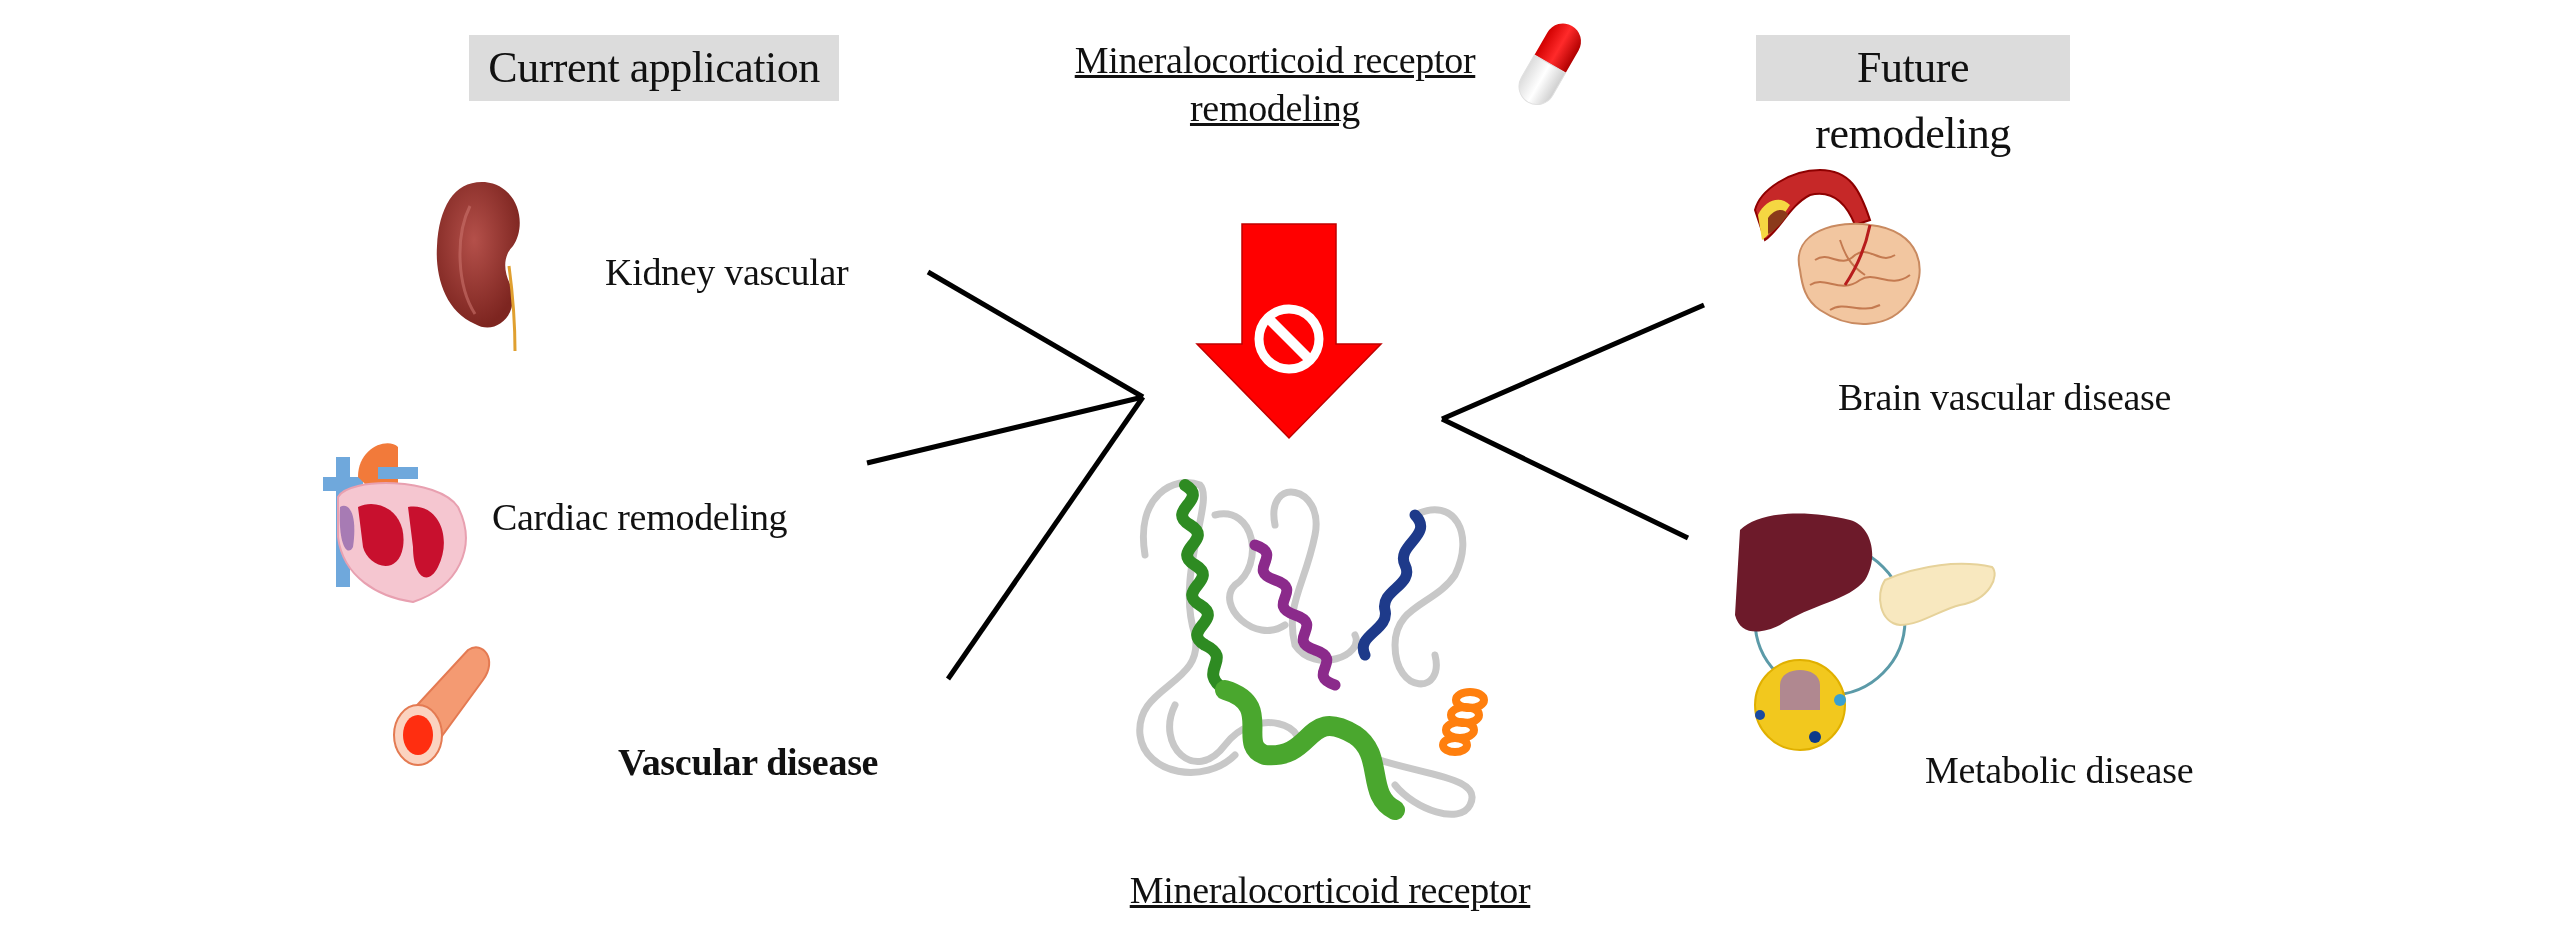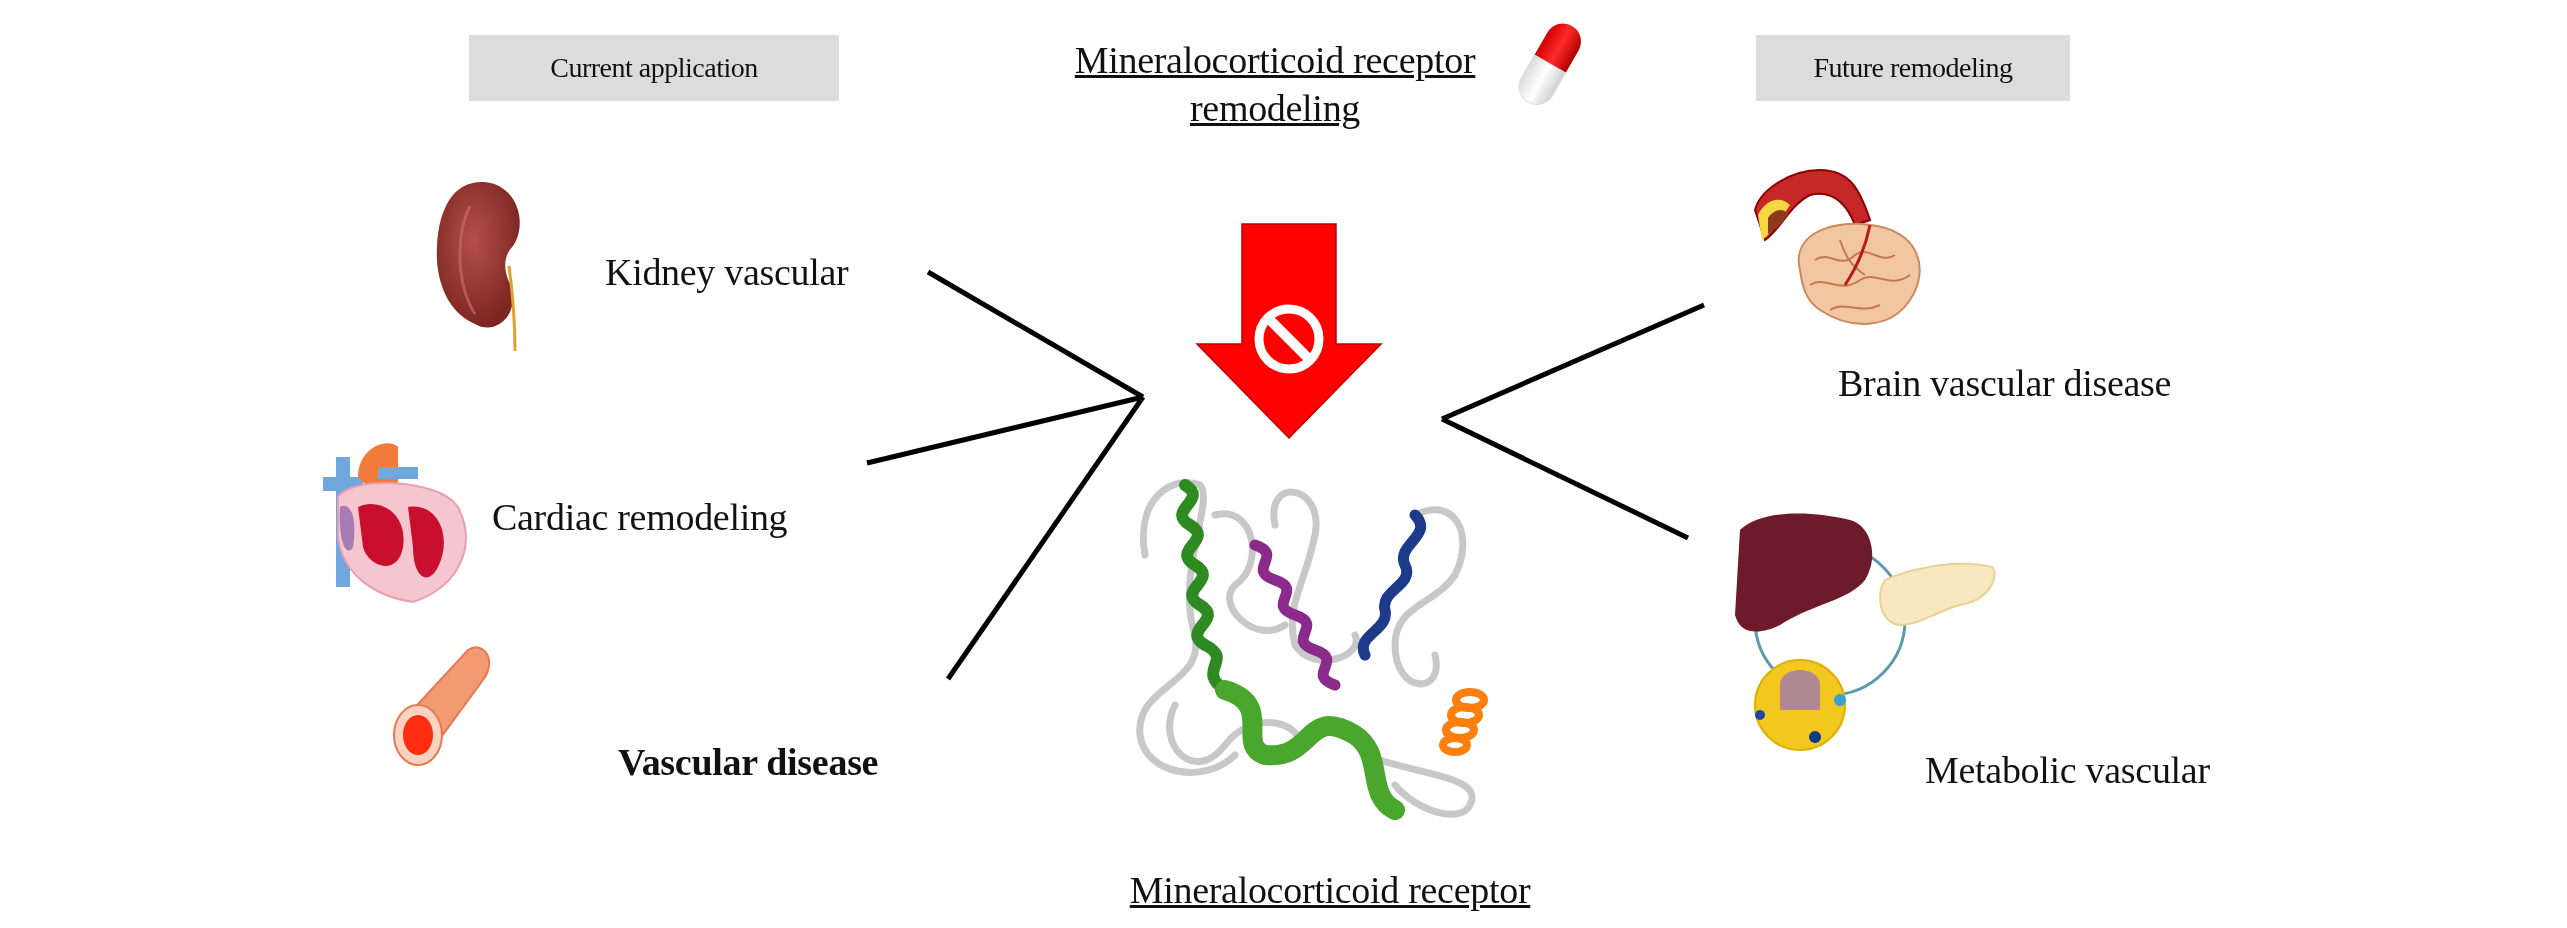--- a/index.html
+++ b/index.html
@@ -1,19 +1,19 @@
 <!DOCTYPE html>
 <html><head>
 <meta charset="utf-8">
 <style>
   html, body { margin: 0; padding: 0; background: #ffffff; }
   body { width: 2567px; height: 928px; position: relative; overflow: hidden;
          font-family: "Liberation Serif", "DejaVu Serif", serif; color: #111; }
   .abs { position: absolute; }
-  .header-box { background: #dcdcdc; font-size: 28px; height: 66px; line-height: 66px;
+  .header-box { background: #dcdcdc; font-size: 44px; height: 66px; line-height: 66px;
                 text-align: center; letter-spacing: -0.5px; }
   .label { font-size: 38px; white-space: nowrap; letter-spacing: -0.3px; }
   .center-text { text-align: center; text-decoration: underline; }
   svg { position: absolute; overflow: visible; }
 </style>
 </head>
 <body>
 
 <div class="abs header-box" style="left:469px; top:35px; width:370px;">
   <span>Current application</span>
@@ -136,29 +136,29 @@
   <path d="M18 58 C25 48 35 48 38 55 C30 65 24 72 18 74 Z" fill="#8b3a1a"></path>
   <path d="M50 110 C40 70 90 60 120 65 C170 70 180 110 160 140 C140 170 100 170 70 150 C55 140 52 125 50 110 Z" fill="#f2c6a0" stroke="#c98a60" stroke-width="2"></path>
   <g fill="none" stroke="#c47a50" stroke-width="2">
     <path d="M65 100 C80 90 90 110 105 95 C120 85 130 105 145 95"></path>
     <path d="M60 125 C75 115 90 135 110 120 C125 110 140 130 160 115"></path>
     <path d="M80 150 C95 140 110 155 130 145"></path>
     <path d="M90 80 C95 95 100 105 115 115"></path>
   </g>
   <path d="M120 65 C115 90 105 110 95 125" stroke="#b71c1c" stroke-width="3" fill="none"></path>
 </svg>
-<div class="abs label" style="left:1838px; top:361px;">
+<div class="abs label" style="left:1838px; top:375px;">
   <span>Brain vascular disease</span>
 </div>
 
 <svg style="left:1720px; top:505px;" width="330" height="250" viewBox="0 0 330 250">
   <circle cx="110" cy="115" r="75" fill="none" stroke="#5b9aa8" stroke-width="3"></circle>
   <path d="M20 25 C40 5 90 5 130 15 C150 20 160 50 145 75 C130 95 90 100 60 120 C40 130 20 130 15 110 Z" fill="#6d1a2a"></path>
   <path d="M165 75 C200 60 240 55 272 62 C280 70 270 95 240 100 C220 105 200 120 180 120 C160 118 155 90 165 75 Z" fill="#f8e8bf" stroke="#e6d29a" stroke-width="2"></path>
   <circle cx="80" cy="200" r="45" fill="#f2c81e" stroke="#e0b000" stroke-width="2"></circle>
   <path d="M60 180 C60 160 100 160 100 180 L100 205 L60 205 Z" fill="#b08890"></path>
   <circle cx="95" cy="232" r="6" fill="#0d3a8a"></circle>
   <circle cx="40" cy="210" r="5" fill="#1a4aa0"></circle>
   <circle cx="120" cy="195" r="6" fill="#3aa0d0"></circle>
 </svg>
 <div class="abs label" style="left:1925px; top:748px;">
-  <span>Metabolic vascular</span>
+  <span>Metabolic disease</span>
 </div>
 
 </body></html>

